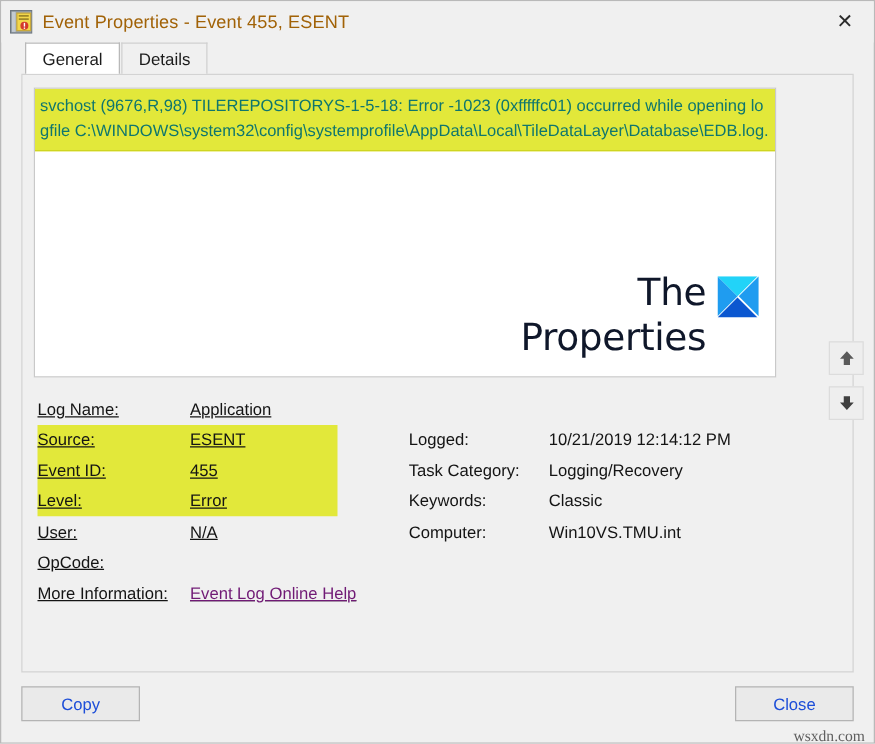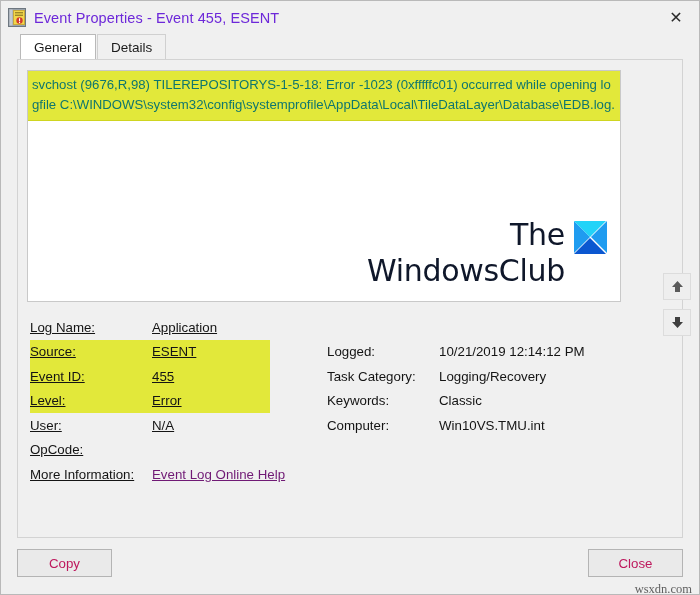--- a/index.html
+++ b/index.html
@@ -42,21 +42,21 @@
   }
   #title-icon {
     width: 18px;
     height: 19px;
     margin-right: 8px;
     position: relative;
     flex: 0 0 auto;
   }
   #title-text {
     font-size: 14.5px;
-    color: #6d28d9;
+    color: #a16207;
     letter-spacing: 0.1px;
     white-space: nowrap;
   }
   #close-x {
     position: absolute;
     right: 0; top: 0;
     width: 46px;
     height: 32px;
     display: flex;
     align-items: center;
@@ -227,21 +227,21 @@
     display: flex;
     align-items: center;
   }
   .btn {
     height: 28px;
     min-width: 90px;
     background: #eaeaea;
     border: 1px solid #b4b4b4;
     font-family: "Liberation Sans", sans-serif;
     font-size: 13.3px;
-    color: #be185d;
+    color: #1d4ed8;
     cursor: default;
   }
   #copy-btn  { position: absolute; left: 16px;  top: 11px; width: 95px; }
   #close-btn { position: absolute; right: 16px; top: 11px; width: 95px; }
 
   #wsxdn {
     position: absolute;
     right: 7px;
     bottom: -3px;
     font-size: 12.5px;
@@ -279,21 +279,21 @@
   <div id="page">
 
     <div id="msgbox">
       <div id="msg-highlight">
         <div id="msg-text">svchost (9676,R,98) TILEREPOSITORYS-1-5-18: Error -1023 (0xfffffc01) occurred while opening logfile C:\WINDOWS\system32\config\systemprofile\AppData\Local\TileDataLayer\Database\EDB.log.</div>
       </div>
 
       <div id="logo-wrap">
         <div id="logo-words">
           <div>The</div>
-          <div>WindowsClub</div>
+          <div>Properties</div>
         </div>
         <div id="logo-mark">
           <span class="tri tri-left"></span>
           <span class="tri tri-right"></span>
           <span class="tri tri-top"></span>
           <span class="tri tri-bottom"></span>
         </div>
       </div>
     </div>
 

